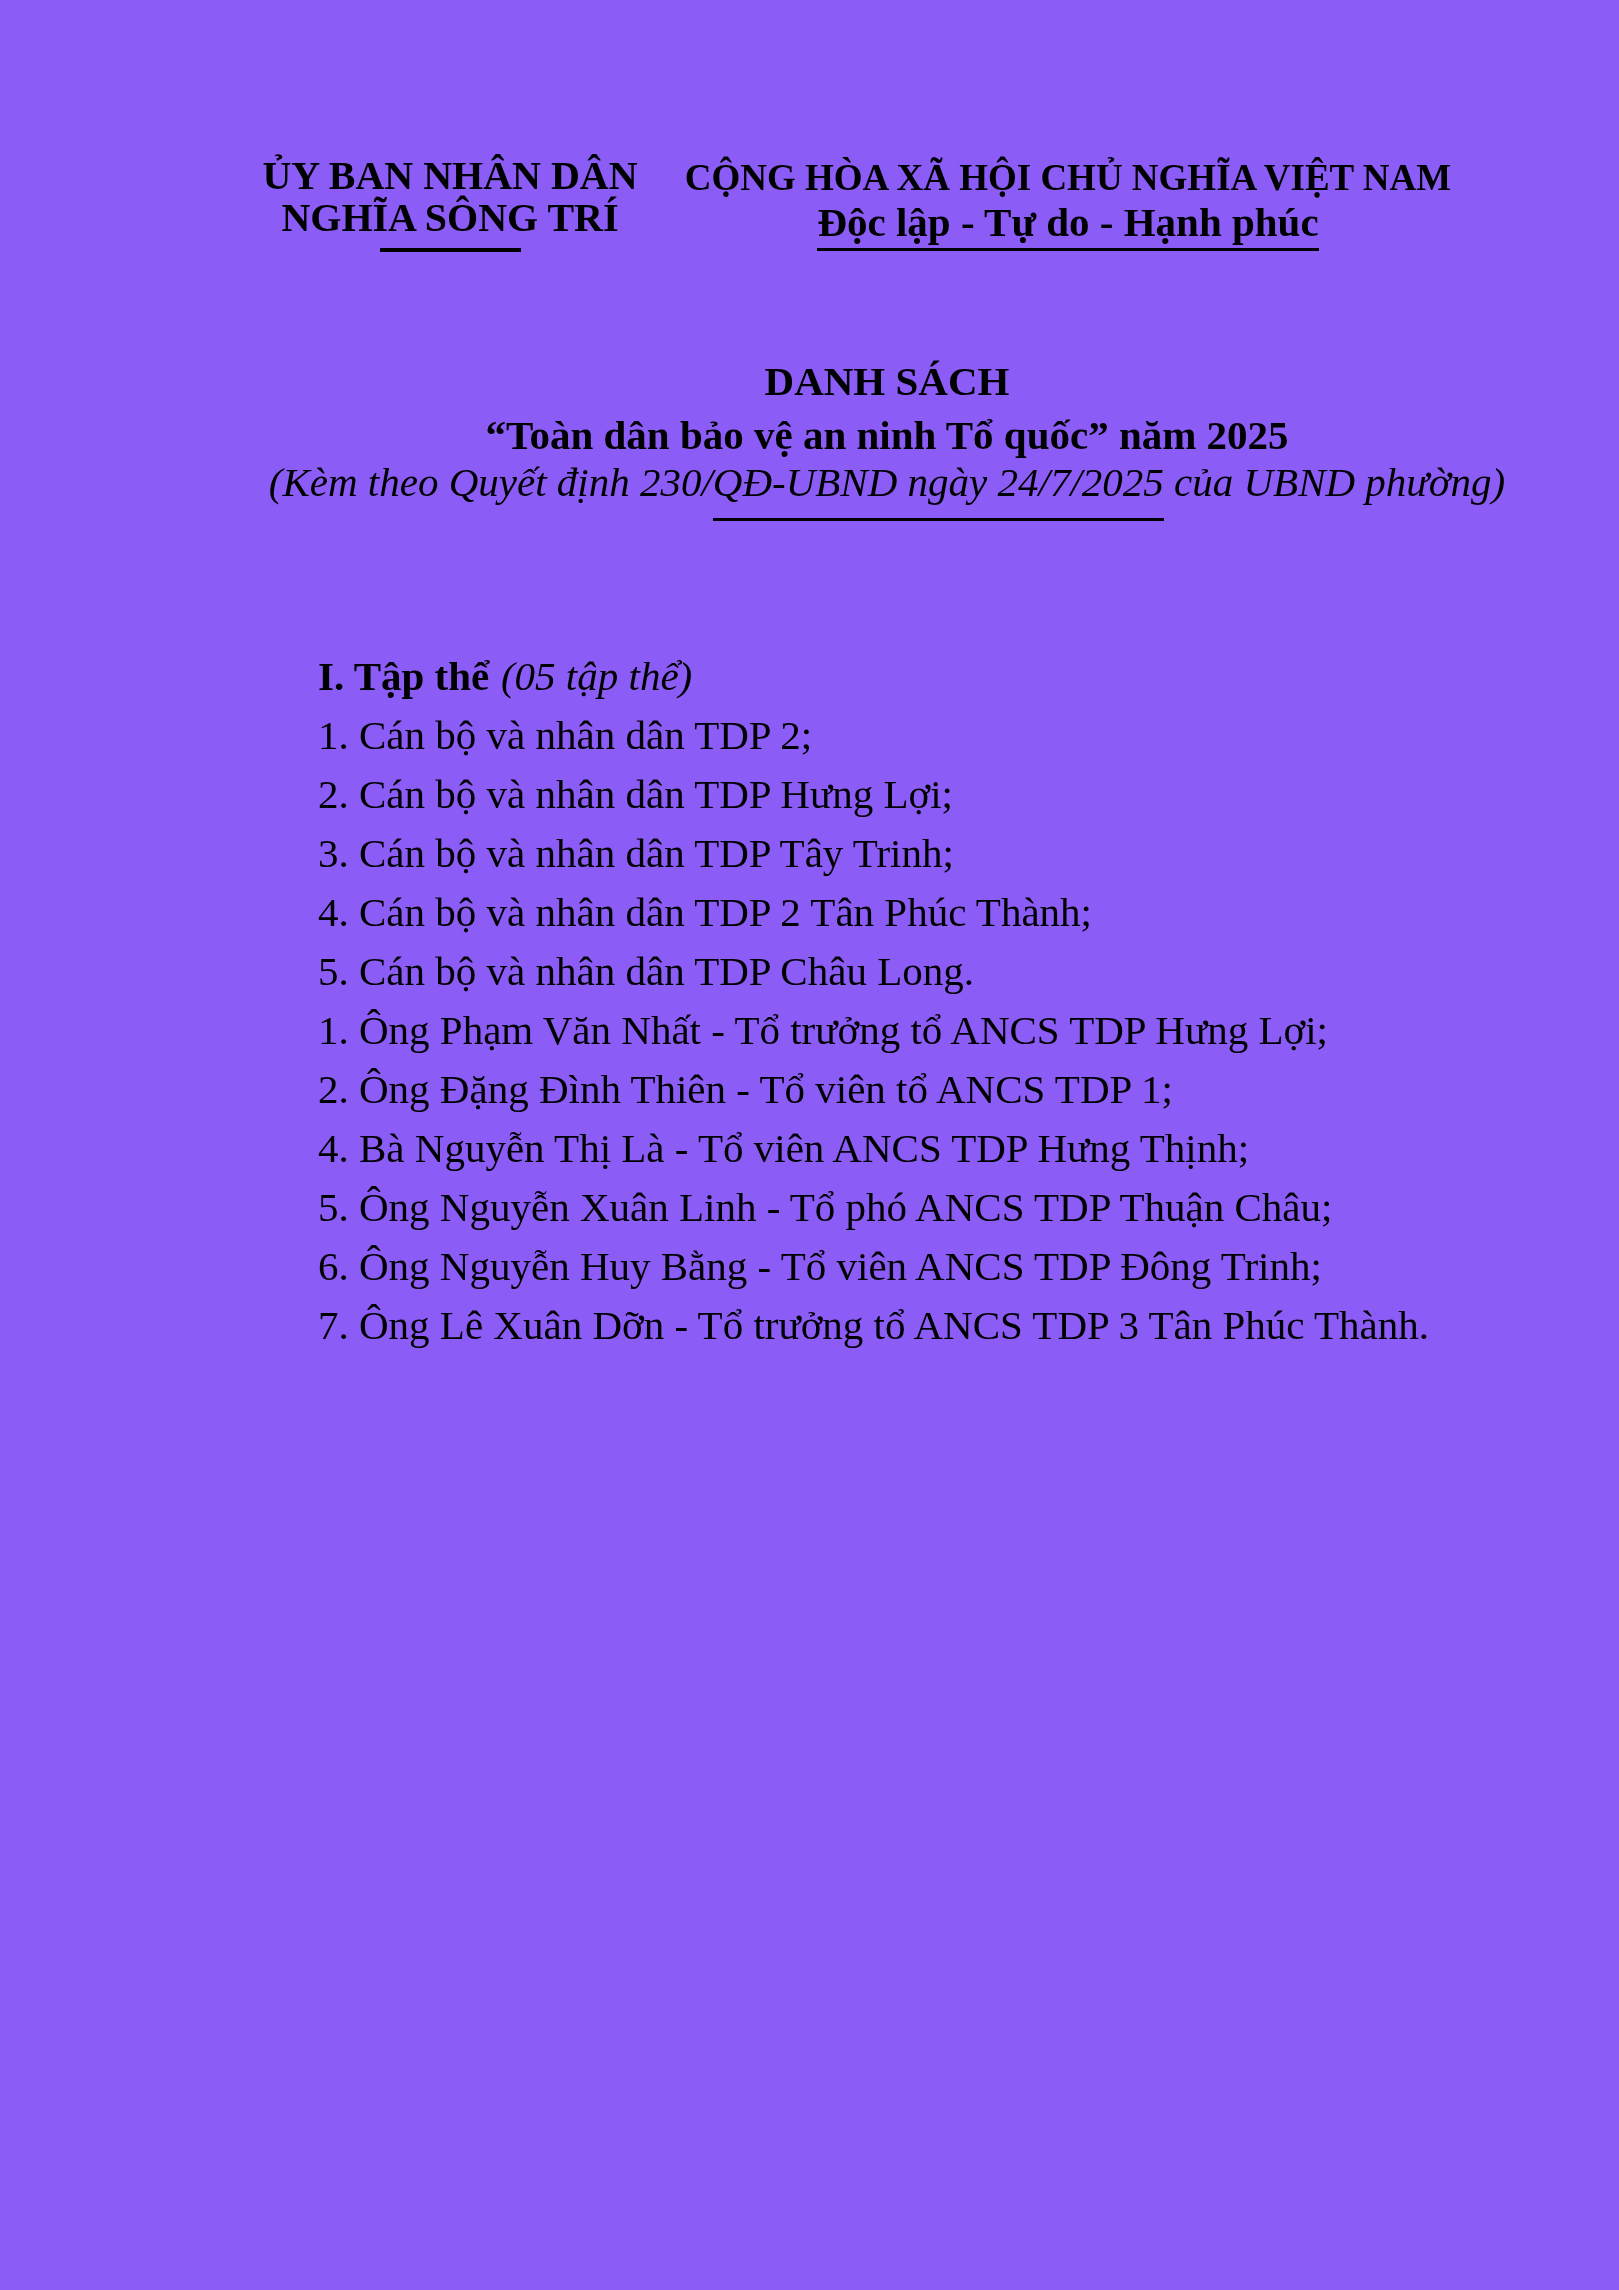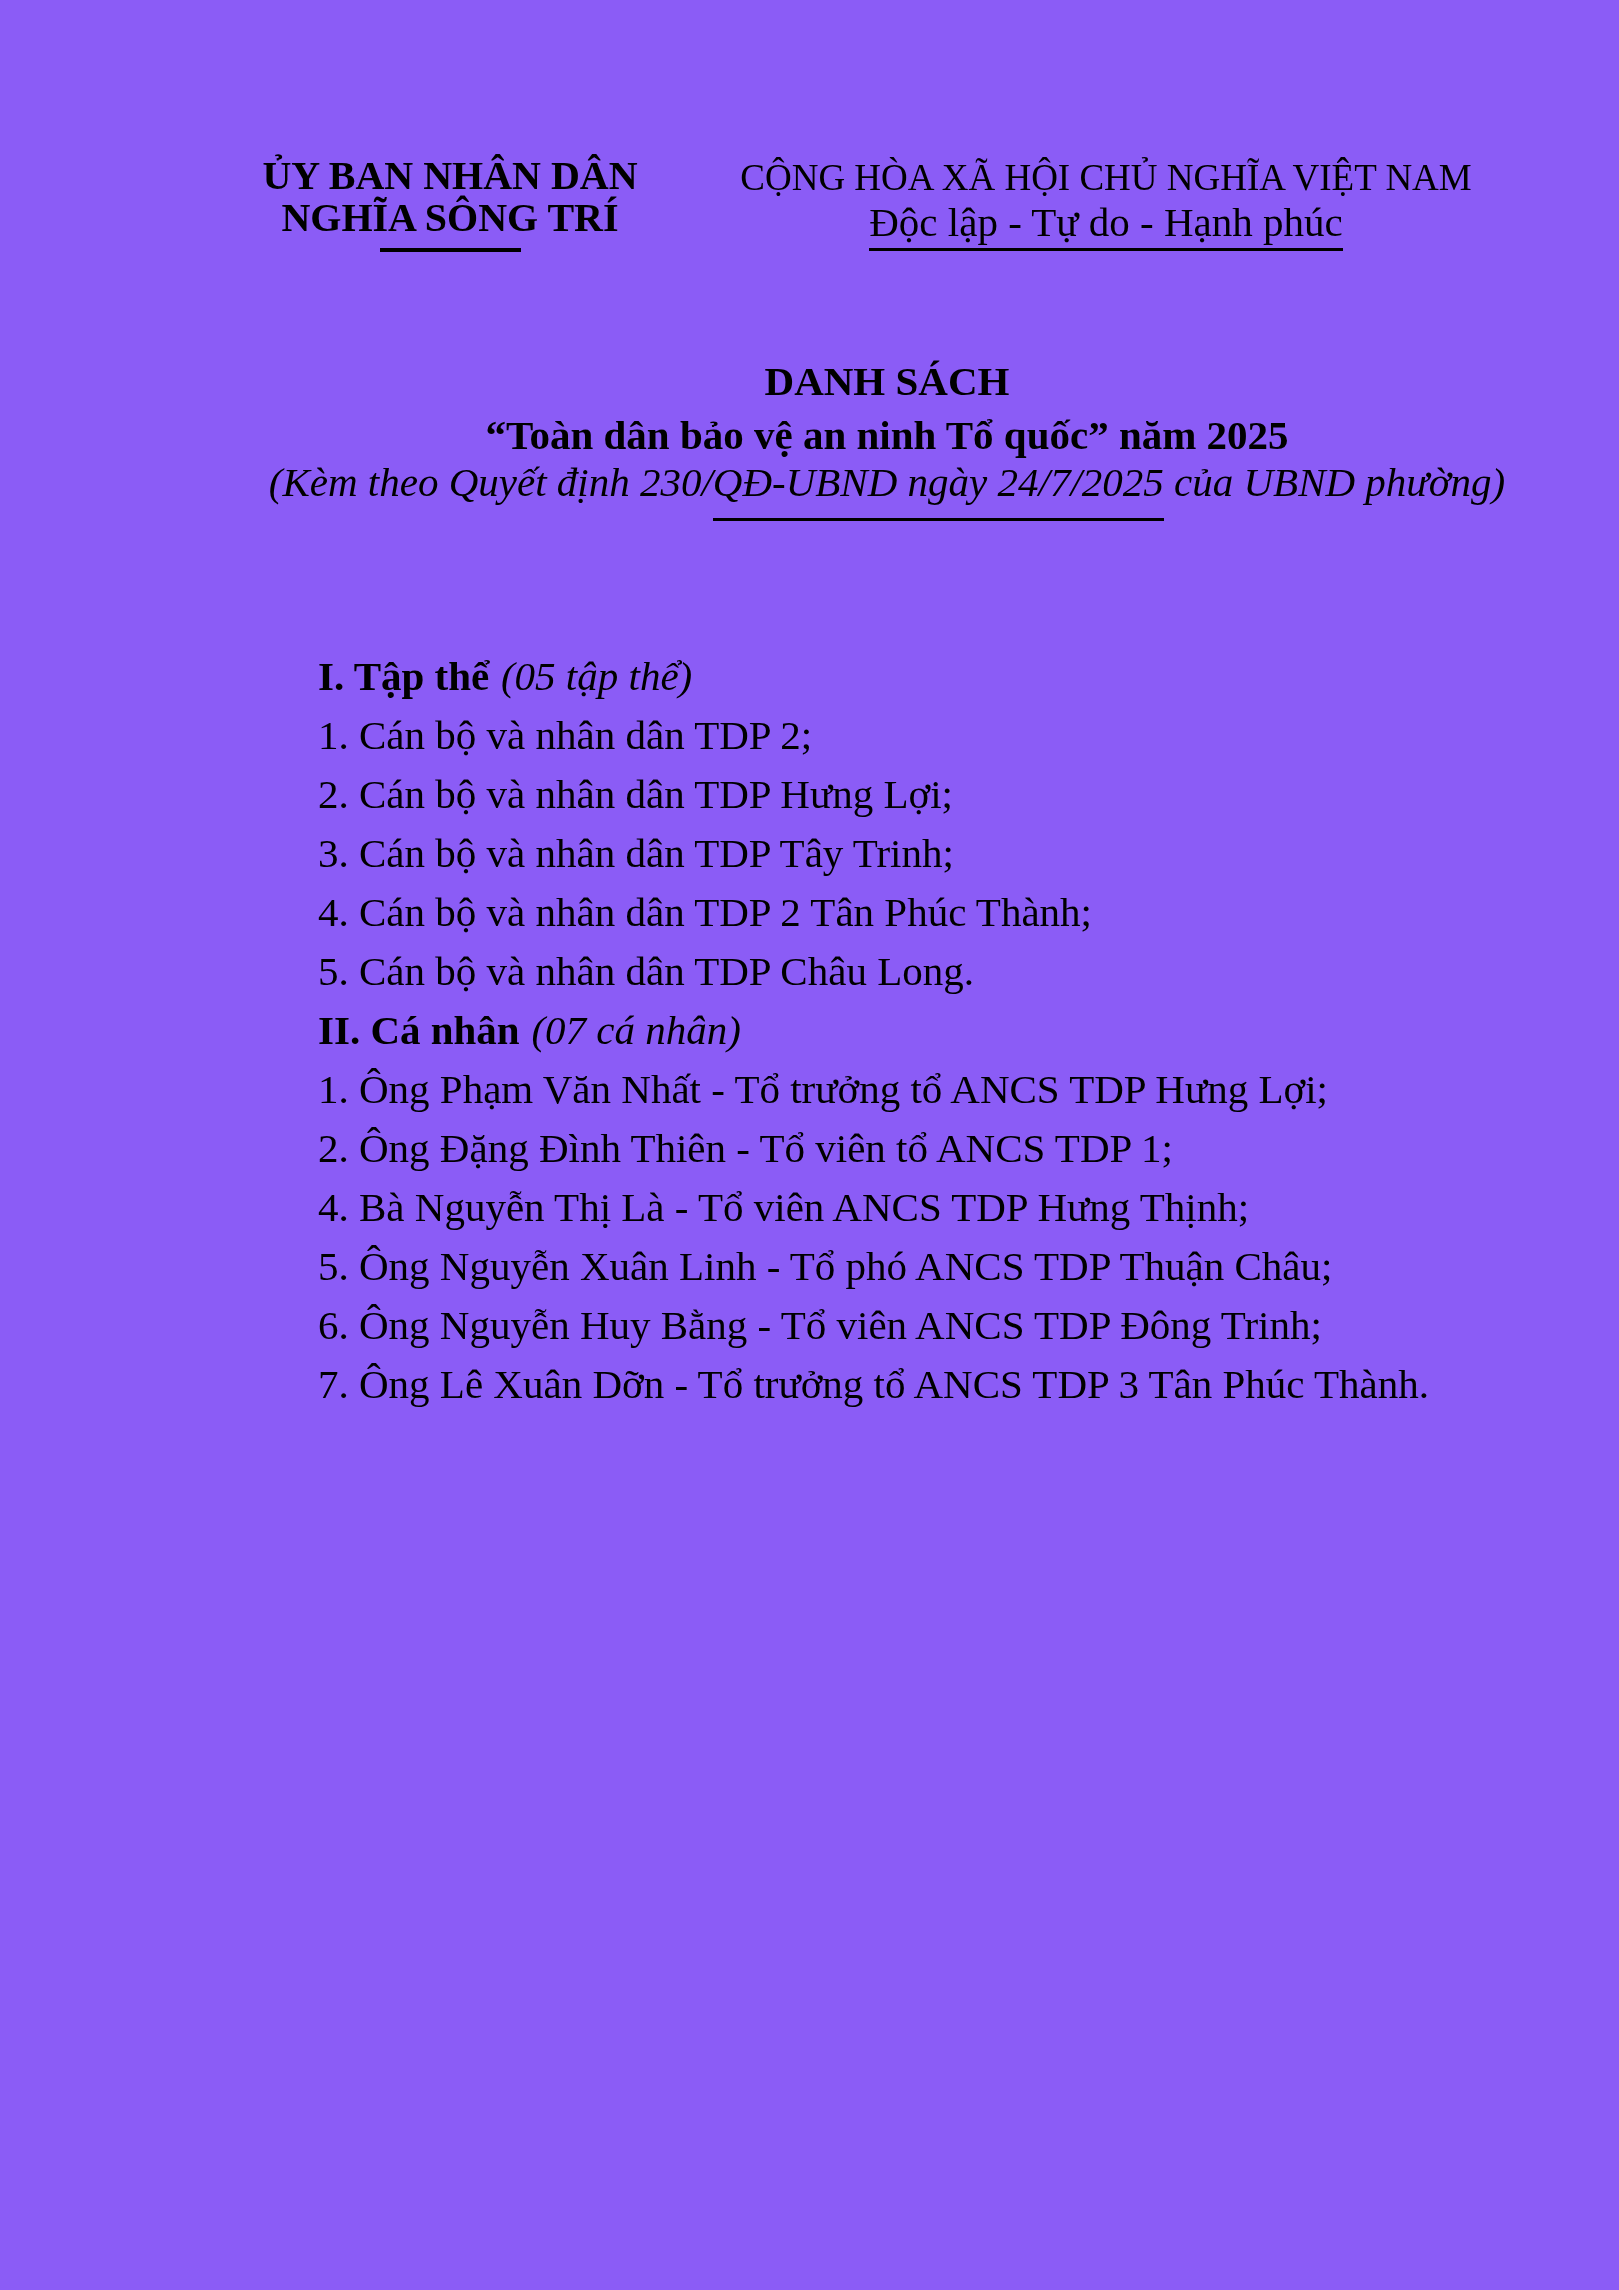--- a/index.html
+++ b/index.html
@@ -26,25 +26,25 @@
     white-space: nowrap;
   }
   .hdr-rule {
     width: 141px;
     height: 3.6px;
     background: #000;
     margin: 9px auto 0 auto;
   }
   .hdr-right {
     position: absolute;
-    left: 710px;
+    left: 672px;
     top: 157px;
     width: 792px;
     text-align: center;
-    font-weight: normal;
+    font-weight: bold;
     white-space: nowrap;
   }
   .hdr-right .l1 { font-size: 37px; line-height: 41px; }
   .hdr-right .l2 {
     display: inline-block;
     font-size: 41px;
     line-height: 43px;
     margin-top: 2.7px;
     padding-bottom: 4.5px;
     border-bottom: 3.6px solid #000;
@@ -115,21 +115,20 @@
   <div class="doc-body">
 
     <p><span class="sec-heading">I. Tập thể</span><span class="heading-note">(05 tập thể)</span></p>
 
     <p>1. Cán bộ và nhân dân TDP 2;</p>
     <p>2. Cán bộ và nhân dân TDP Hưng Lợi;</p>
     <p>3. Cán bộ và nhân dân TDP Tây Trinh;</p>
     <p>4. Cán bộ và nhân dân TDP 2 Tân Phúc Thành;</p>
     <p>5. Cán bộ và nhân dân TDP Châu Long.</p>
 
-    <p><span class="sec-heading">II. Cá nhân</span><span class="heading-note">(07 cá nhân)</span></p>
 
     <p>1. Ông Phạm Văn Nhất - Tổ trưởng tổ ANCS TDP Hưng Lợi;</p>
     <p>2. Ông Đặng Đình Thiên - Tổ viên tổ ANCS TDP 1;</p>
     <p>4. Bà Nguyễn Thị Là - Tổ viên ANCS TDP Hưng Thịnh;</p>
     <p>5. Ông Nguyễn Xuân Linh - Tổ phó ANCS TDP Thuận Châu;</p>
     <p>6. Ông Nguyễn Huy Bằng - Tổ viên ANCS TDP Đông Trinh;</p>
     <p>7. Ông Lê Xuân Dỡn - Tổ trưởng tổ ANCS TDP 3 Tân Phúc Thành.</p>
 
   </div>
 

